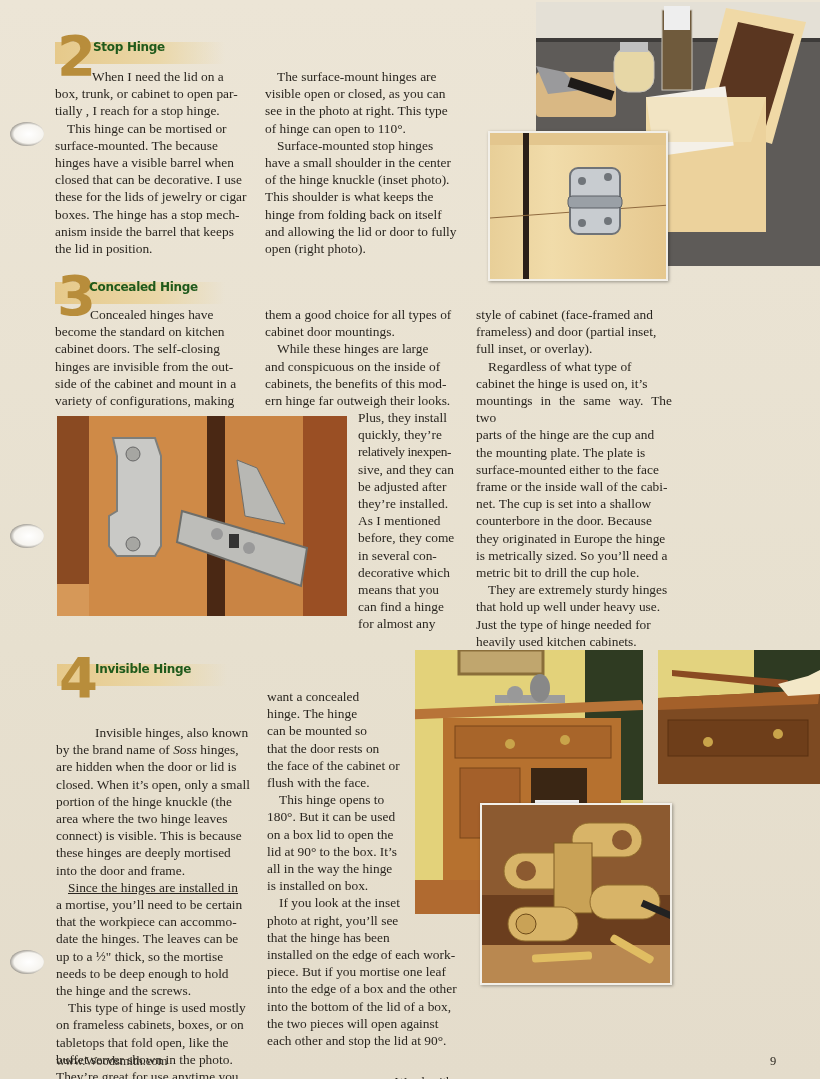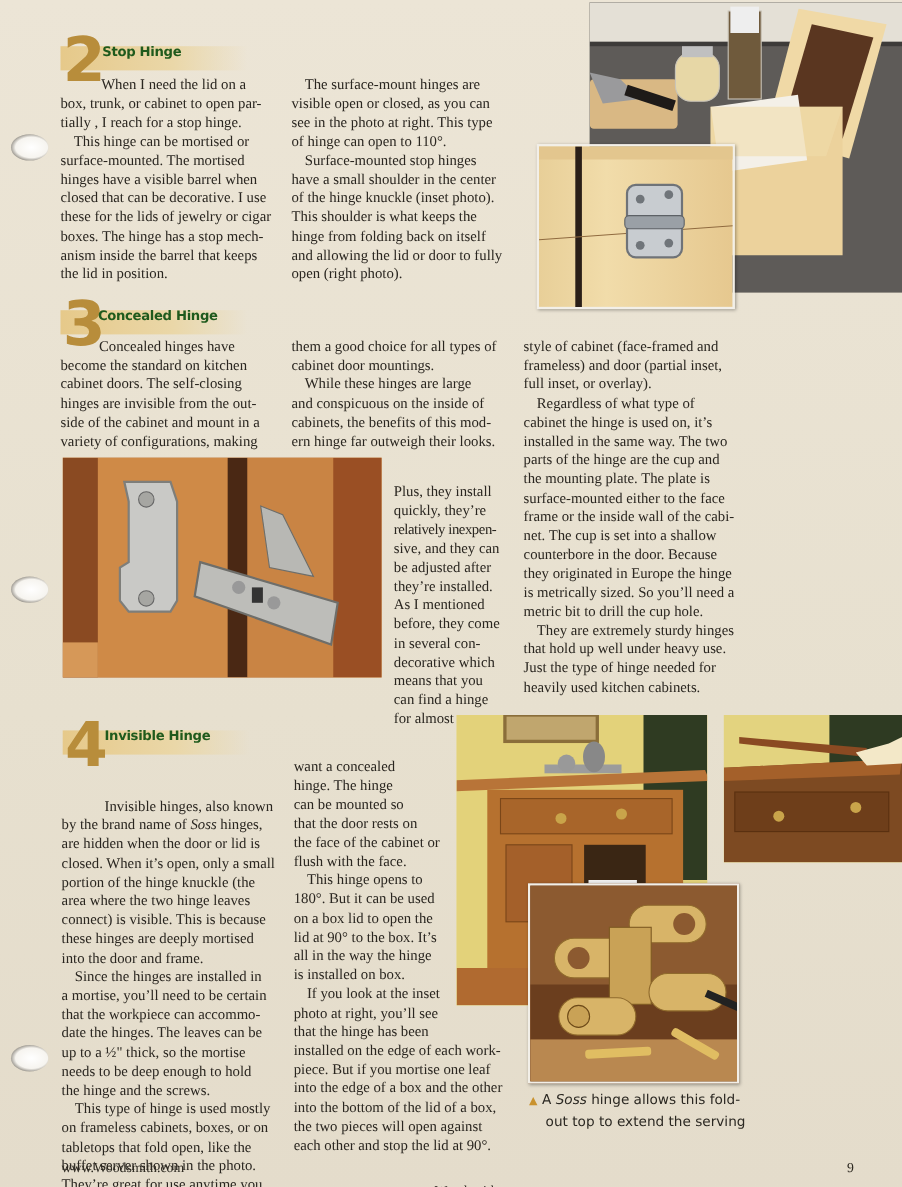--- a/index.html
+++ b/index.html
@@ -52,21 +52,21 @@
     <div class="band"></div>
     <div class="num">2</div>
     <div class="title">Stop Hinge</div>
   </div>
 
   <div class="p" style="left:55px; top:68px; width:195px;">
     <span style="padding-left:37px;">When I need the lid on a</span>
     <span>box, trunk, or cabinet to open par-</span>
     <span>tially , I reach for a stop hinge.</span>
     <span style="padding-left:12px;">This hinge can be mortised or</span>
-    <span>surface-mounted. The mortised</span>
+    <span>surface-mounted. The because</span>
     <span>hinges have a visible barrel when</span>
     <span>closed that can be decorative. I use</span>
     <span>these for the lids of jewelry or cigar</span>
     <span>boxes. The hinge has a stop mech-</span>
     <span>anism inside the barrel that keeps</span>
     <span>the lid in position.</span>
   </div>
 
   <div class="p" style="left:265px; top:68px; width:195px;">
     <span style="padding-left:12px;">The surface-mount hinges are</span>
@@ -138,21 +138,21 @@
 
   <div class="p" style="left:55px; top:306px; width:195px;">
     <span style="padding-left:35px;">Concealed hinges have</span>
     <span>become the standard on kitchen</span>
     <span>cabinet doors. The self-closing</span>
     <span>hinges are invisible from the out-</span>
     <span>side of the cabinet and mount in a</span>
     <span>variety of configurations, making</span>
   </div>
 
-  <div class="p" style="left:358px; top:409px; width:102px;margin-top:29px;">
+  <div class="p" style="left:358px; top:409px; width:102px;">
     <span>Plus, they install</span>
     <span>quickly, they’re</span>
     <span style="letter-spacing:-0.4px;">relatively inexpen-</span>
     <span>sive, and they can</span>
     <span>be adjusted after</span>
     <span>they’re installed.</span>
     <span>As I mentioned</span>
     <span>before, they come</span>
     <span>in several con-</span>
     <span>decorative which</span>
@@ -160,21 +160,21 @@
     <span>can find a hinge</span>
     <span>for almost any</span>
   </div>
 
   <div class="p" style="left:476px; top:306px; width:196px;">
     <span>style of cabinet (face-framed and</span>
     <span>frameless) and door (partial inset,</span>
     <span>full inset, or overlay).</span>
     <span style="padding-left:12px;">Regardless of what type of</span>
     <span>cabinet the hinge is used on, it’s</span>
-    <span>installed in the same way. The two</span>
+    <span>mountings in the same way. The two</span>
     <span>parts of the hinge are the cup and</span>
     <span>the mounting plate. The plate is</span>
     <span>surface-mounted either to the face</span>
     <span>frame or the inside wall of the cabi-</span>
     <span>net. The cup is set into a shallow</span>
     <span>counterbore in the door. Because</span>
     <span>they originated in Europe the hinge</span>
     <span>is metrically sized. So you’ll need a</span>
     <span>metric bit to drill the cup hole.</span>
     <span style="padding-left:12px;">They are extremely sturdy hinges</span>
@@ -213,21 +213,21 @@
   <div class="p" style="left:56px; top:688px; width:196px;">
     <span style="padding-left:39px;margin-top:36px;">Invisible hinges, also known</span>
     <span>by the brand name of <i>Soss</i> hinges,</span>
     <span>are hidden when the door or lid is</span>
     <span>closed. When it’s open, only a small</span>
     <span>portion of the hinge knuckle (the</span>
     <span>area where the two hinge leaves</span>
     <span>connect) is visible. This is because</span>
     <span>these hinges are deeply mortised</span>
     <span>into the door and frame.</span>
-    <span style="padding-left:12px;">Since the hinges are installed in</span>
+    <span style="padding-left:12px;text-decoration:underline;">Since the hinges are installed in</span>
     <span>a mortise, you’ll need to be certain</span>
     <span>that the workpiece can accommo-</span>
     <span>date the hinges. The leaves can be</span>
     <span>up to a ½" thick, so the mortise</span>
     <span>needs to be deep enough to hold</span>
     <span>the hinge and the screws.</span>
     <span style="padding-left:12px;">This type of hinge is used mostly</span>
     <span>on frameless cabinets, boxes, or on</span>
     <span>tabletops that fold open, like the</span>
     <span>buffet server shown in the photo.</span>
@@ -313,23 +313,19 @@
       <circle cx="44" cy="119" r="10" fill="#c9a256" stroke="#6d4a18"></circle>
       <rect x="108" y="80" width="70" height="34" rx="17" fill="#d8b468" stroke="#8f6a2c"></rect>
       <line x1="160" y1="98" x2="192" y2="112" stroke="#222" stroke-width="7"></line>
 
       <rect x="50" y="148" width="60" height="8" rx="3" fill="#e0bd62" transform="rotate(-3 80 152)"></rect>
       <rect x="126" y="140" width="48" height="8" rx="3" fill="#e0bd62" transform="rotate(30 150 144)"></rect>
     </svg>
   </div>
 
   <div class="caption" style="left:481px; top:991px; width:210px;">
-    <div>
-      <span class="tri">▲</span><span>A </span><i>Soss</i><span> hinge allows this fold-</span>
-    </div>
-    <div style="padding-left:15px;">out top to extend the serving</div>
   </div>
 
   <div class="footer" style="left:56px;">www.Woodsmith.com</div>
   <div class="footer" style="left:395px;margin-top:21px;">Woodsmith</div>
   <div class="footer" style="left:770px;">9</div>
 
 </div>
 
 </body></html>

